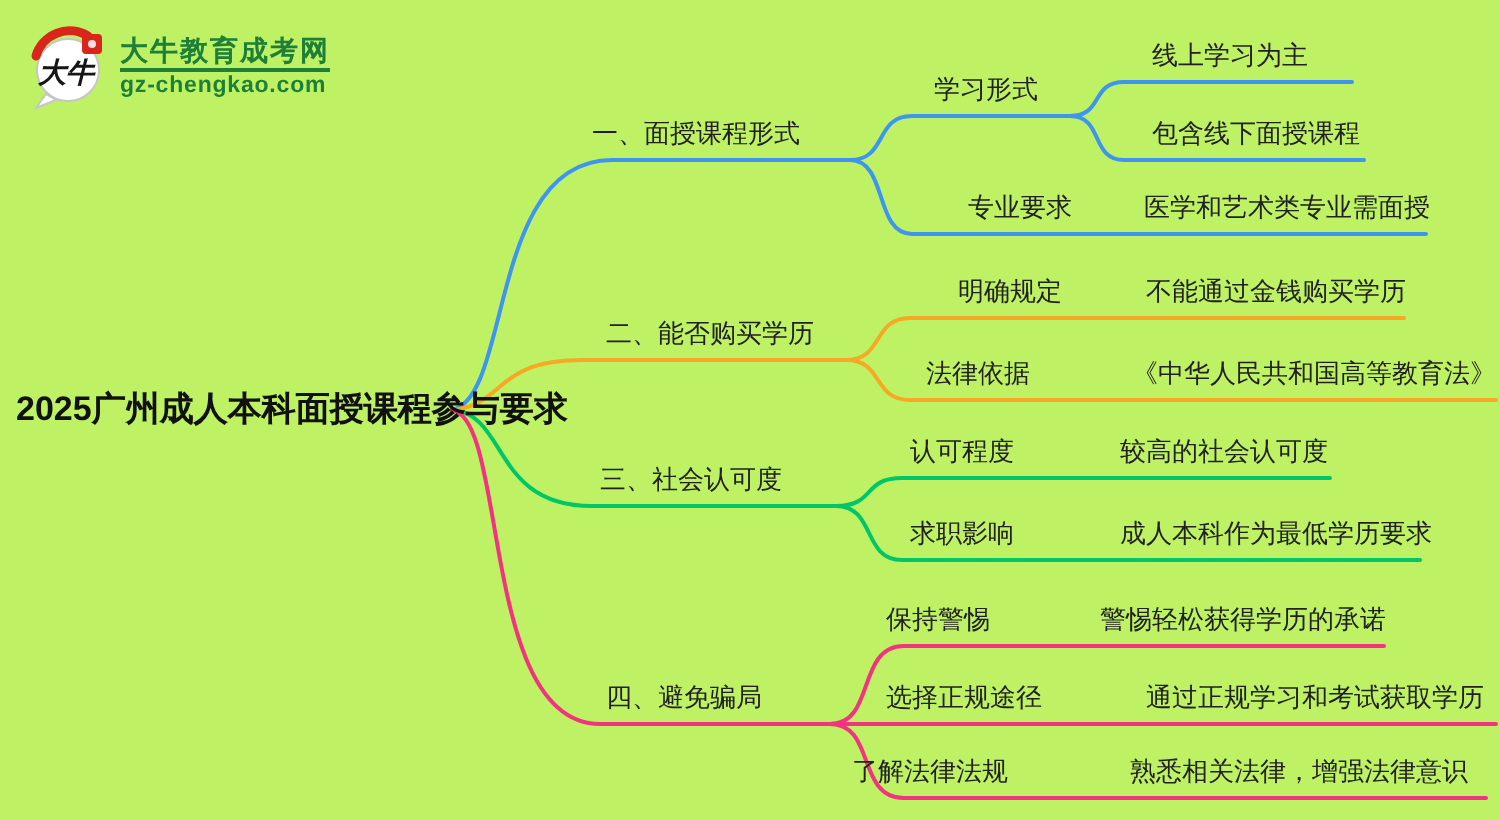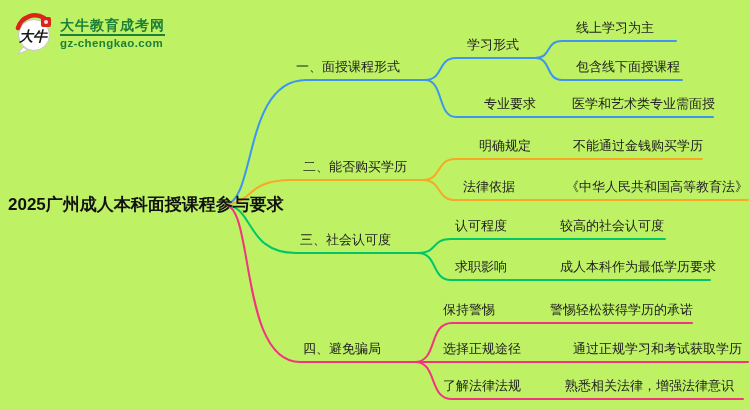--- a/index.html
+++ b/index.html
@@ -85,16 +85,16 @@
   <div class="node" style="left:455px; top:218px;">认可程度</div>
   <div class="node" style="left:560px; top:218px;">较高的社会认可度</div>
   <div class="node" style="left:455px; top:259px;">求职影响</div>
   <div class="node" style="left:560px; top:259px;">成人本科作为最低学历要求</div>
 
   <div class="node" style="left:303px; top:341px;">四、避免骗局</div>
   <div class="node" style="left:443px; top:302px;">保持警惕</div>
   <div class="node" style="left:443px; top:341px;">选择正规途径</div>
   <div class="node" style="left:550px; top:302px;">警惕轻松获得学历的承诺</div>
   <div class="node" style="left:573px; top:341px;">通过正规学习和考试获取学历</div>
-  <div class="node" style="left:443px; top:378px;text-align:right;">了解法律法规</div>
+  <div class="node" style="left:426px; top:378px;text-align:right;">了解法律法规</div>
   <div class="node" style="left:565px; top:378px;">熟悉相关法律，增强法律意识</div>
 
 </div>
 
 </body></html>

